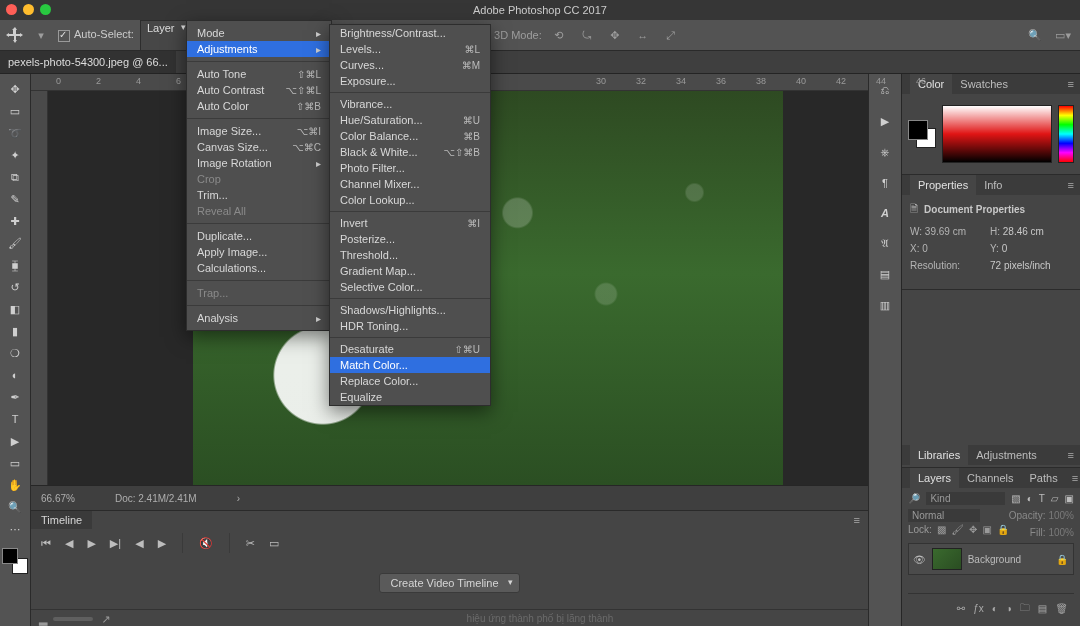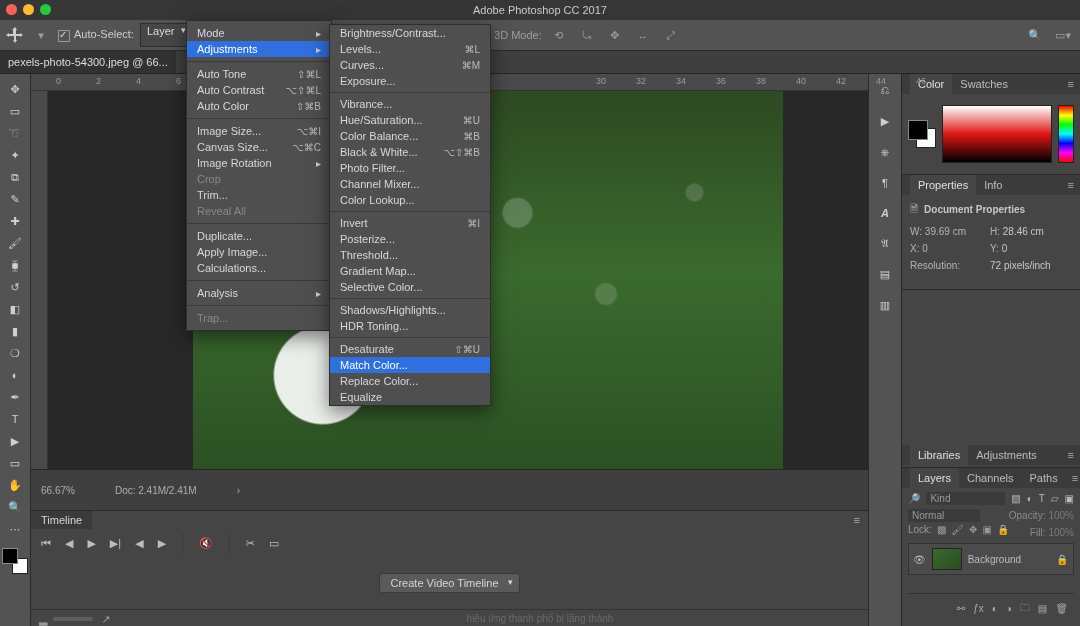--- a/index.html
+++ b/index.html
@@ -6,21 +6,21 @@
   
   .titlebar{height:20px;line-height:20px;background:#363636;position:relative;text-align:center;color:#ccc;}
   .traffic{position:absolute;left:6px;top:4px;display:flex;gap:6px;}
   .traffic span{width:11px;height:11px;border-radius:50%;display:inline-block;}
   .t-red{background:#ff5f57;} .t-yel{background:#ffbd2e;} .t-grn{background:#28c840;}
   
   .optionbar{height:30px;background:#535353;display:flex;align-items:center;padding:0 6px;color:#ccc;gap:6px;border-bottom:1px solid #2a2a2a;}
   .movetool{width:18px;height:18px;}
   .chk{width:12px;height:12px;border:1px solid #9a9a9a;display:inline-block;vertical-align:middle;margin-right:4px;box-sizing:border-box;}
   .chk.on::after{content:"✓";font-size:10px;color:#ddd;position:relative;top:-3px;left:0px;}
-  .dd{background:#474747;border:1px solid #2d2d2d;padding:1px 14px 9px 6px;position:relative;color:#ddd;}
+  .dd{background:#474747;border:1px solid #2d2d2d;padding:1px 14px 16px 6px;position:relative;color:#ddd;}
   .dd::after{content:"▾";position:absolute;right:3px;top:1px;font-size:9px;}
   .iconbtn{width:22px;height:22px;display:flex;align-items:center;justify-content:center;color:#9d9d9d;}
   .vsep{width:1px;height:20px;background:#3a3a3a;margin:0 2px;}
   .spacer{flex:1;}
   
   .doctabrow{height:22px;background:#3f3f3f;border-bottom:1px solid #242424;display:flex;align-items:stretch;}
   .doctab{background:#323232;padding:0 8px;display:flex;align-items:center;color:#ddd;max-width:160px;white-space:nowrap;overflow:hidden;}
   
   .app{display:flex;height:calc(626px - 20px - 30px - 22px);}
   .toolbar{width:30px;background:#535353;display:flex;flex-direction:column;align-items:center;padding-top:4px;gap:0;border-right:1px solid #2a2a2a;}
@@ -35,21 +35,21 @@
   .rulers-v{width:16px;background:#4a4a4a;border-right:1px solid #333;}
   .canvas{flex:1;position:relative;background:#282828;overflow:hidden;}
   .imgplaceholder{position:absolute;left:145px;top:0;width:590px;height:406px;
     background:
      radial-gradient(circle at 22% 70%, rgba(255,255,255,.9) 0 48px, rgba(255,255,255,0) 50px),
      radial-gradient(circle at 55% 30%, rgba(255,255,255,.2) 0 14px, transparent 16px),
      radial-gradient(circle at 70% 50%, rgba(255,255,255,.15) 0 10px, transparent 12px),
      radial-gradient(circle at 85% 25%, rgba(255,255,255,.15) 0 8px, transparent 10px),
      linear-gradient(180deg,#2e4a22 0%,#3a6a2e 45%,#2a4d22 100%);
   }
-  .statusbar{height:16px;background:#3f3f3f;display:flex;align-items:center;padding:12px 10px;color:#aeaeae;font-size:10px;gap:40px;border-top:1px solid #262626;}
+  .statusbar{height:16px;background:#3f3f3f;display:flex;align-items:center;padding:4px 10px;color:#aeaeae;font-size:10px;gap:40px;border-top:1px solid #262626;}
   .timeline{background:#454545;border-top:1px solid #2a2a2a;}
   .tl-tab{display:inline-block;background:#3a3a3a;padding:3px 10px;color:#d6d6d6;}
   .tl-controls{height:28px;display:flex;align-items:center;padding:0 10px;gap:14px;color:#bdbdbd;}
   .tl-bottom{height:52px;display:flex;align-items:center;justify-content:center;}
   .create-btn{background:#5a5a5a;border:1px solid #3a3a3a;padding:3px 20px 3px 10px;color:#d5d5d5;position:relative;border-radius:3px;}
   .create-btn::after{content:"▾";position:absolute;right:6px;top:3px;font-size:9px;}
   
   .rightstrip{width:32px;background:#535353;border-left:1px solid #2a2a2a;display:flex;flex-direction:column;align-items:center;padding-top:10px;gap:18px;color:#d0d0d0;}
   
   .panels{width:178px;background:#454545;border-left:1px solid #262626;display:flex;flex-direction:column;}
@@ -407,29 +407,29 @@
         <span>Duplicate...</span>
       </div>
       <div class="mi">
         <span>Apply Image...</span>
       </div>
       <div class="mi">
         <span>Calculations...</span>
       </div>
     </div>
     <div class="mgroup">
+      <div class="mi disabled">
+        <span>Trap...</span>
+      </div>
+    </div>
+    <div class="mgroup">
       <div class="mi hassub">
         <span>Analysis</span>
       </div>
     </div>
-    <div class="mgroup">
-      <div class="mi disabled">
-        <span>Trap...</span>
-      </div>
-    </div>
   </div>
 
 <div class="submenu" id="adjustments-submenu">
     <div class="mi">
       <span>Brightness/Contrast...</span>
     </div>
     <div class="mi">
       <span>Levels...</span>
       <span class="sc">⌘L</span>
     </div>

